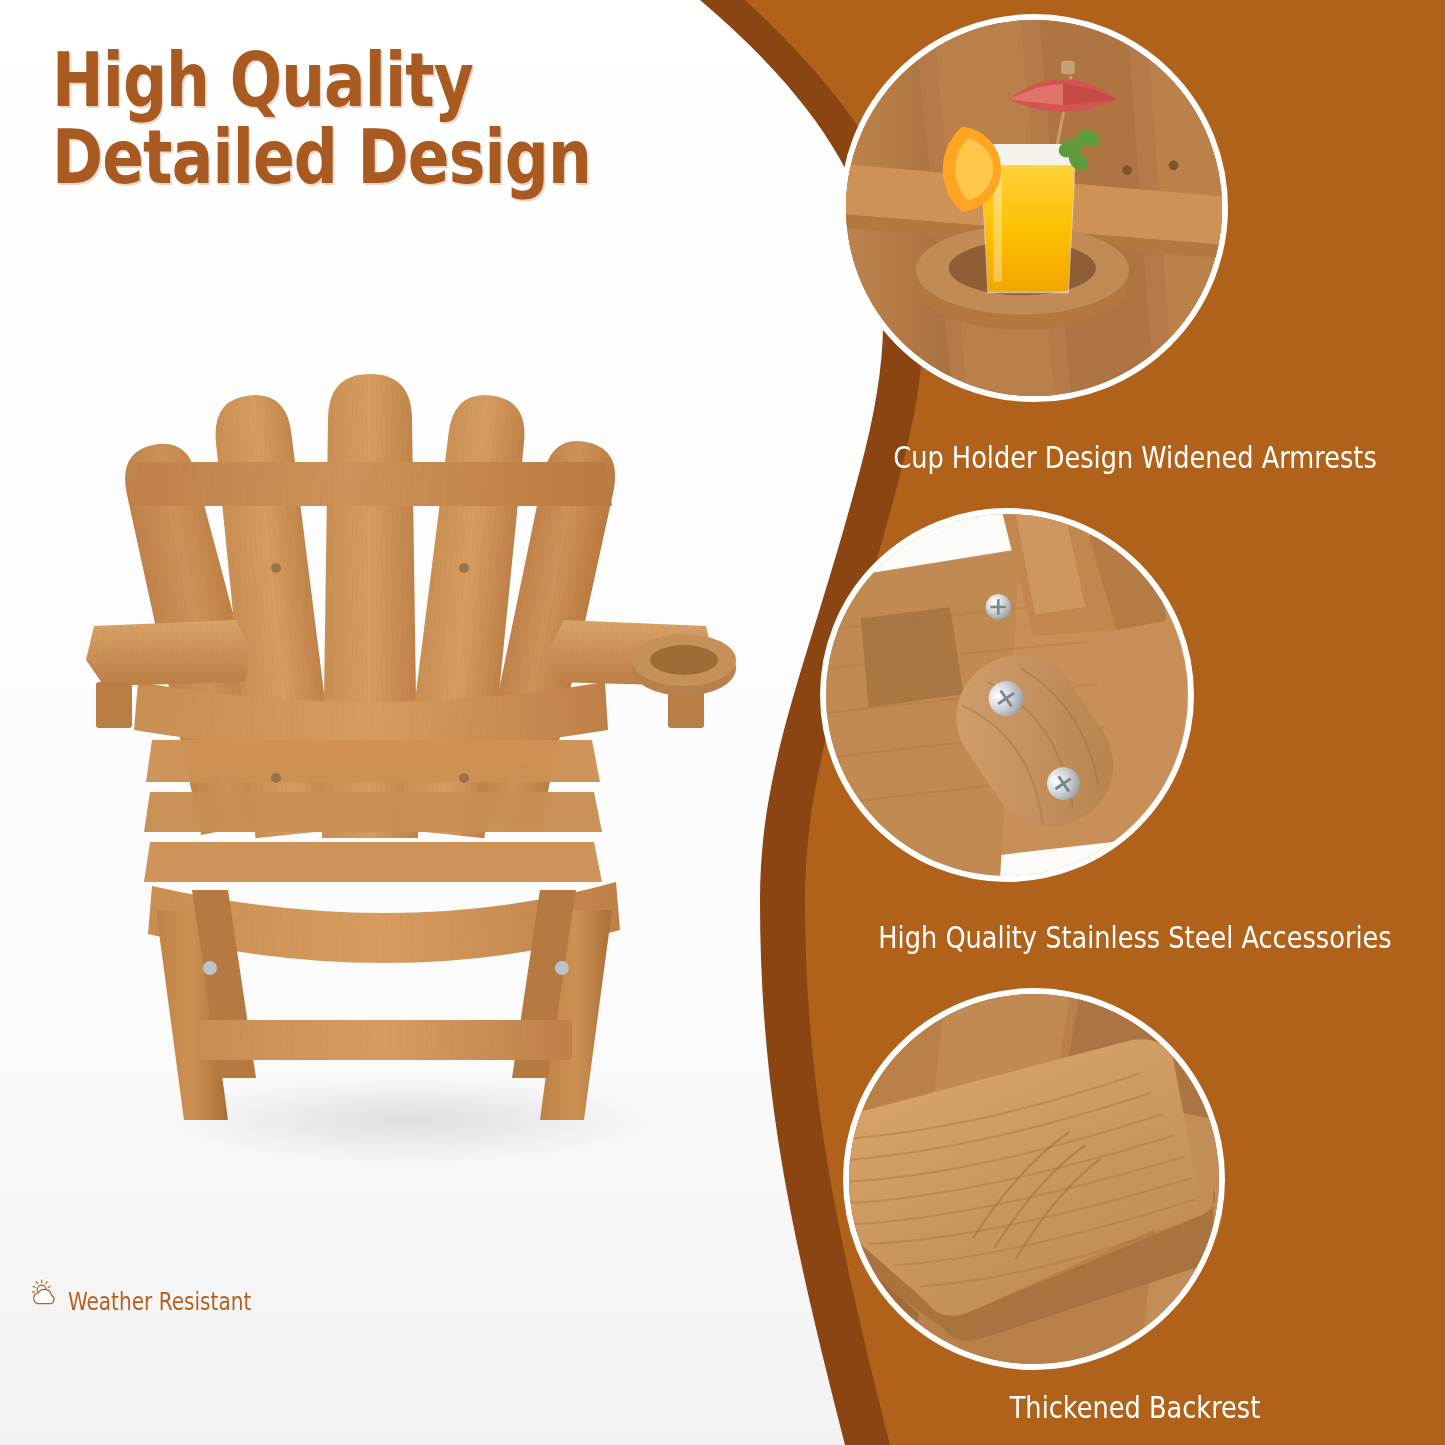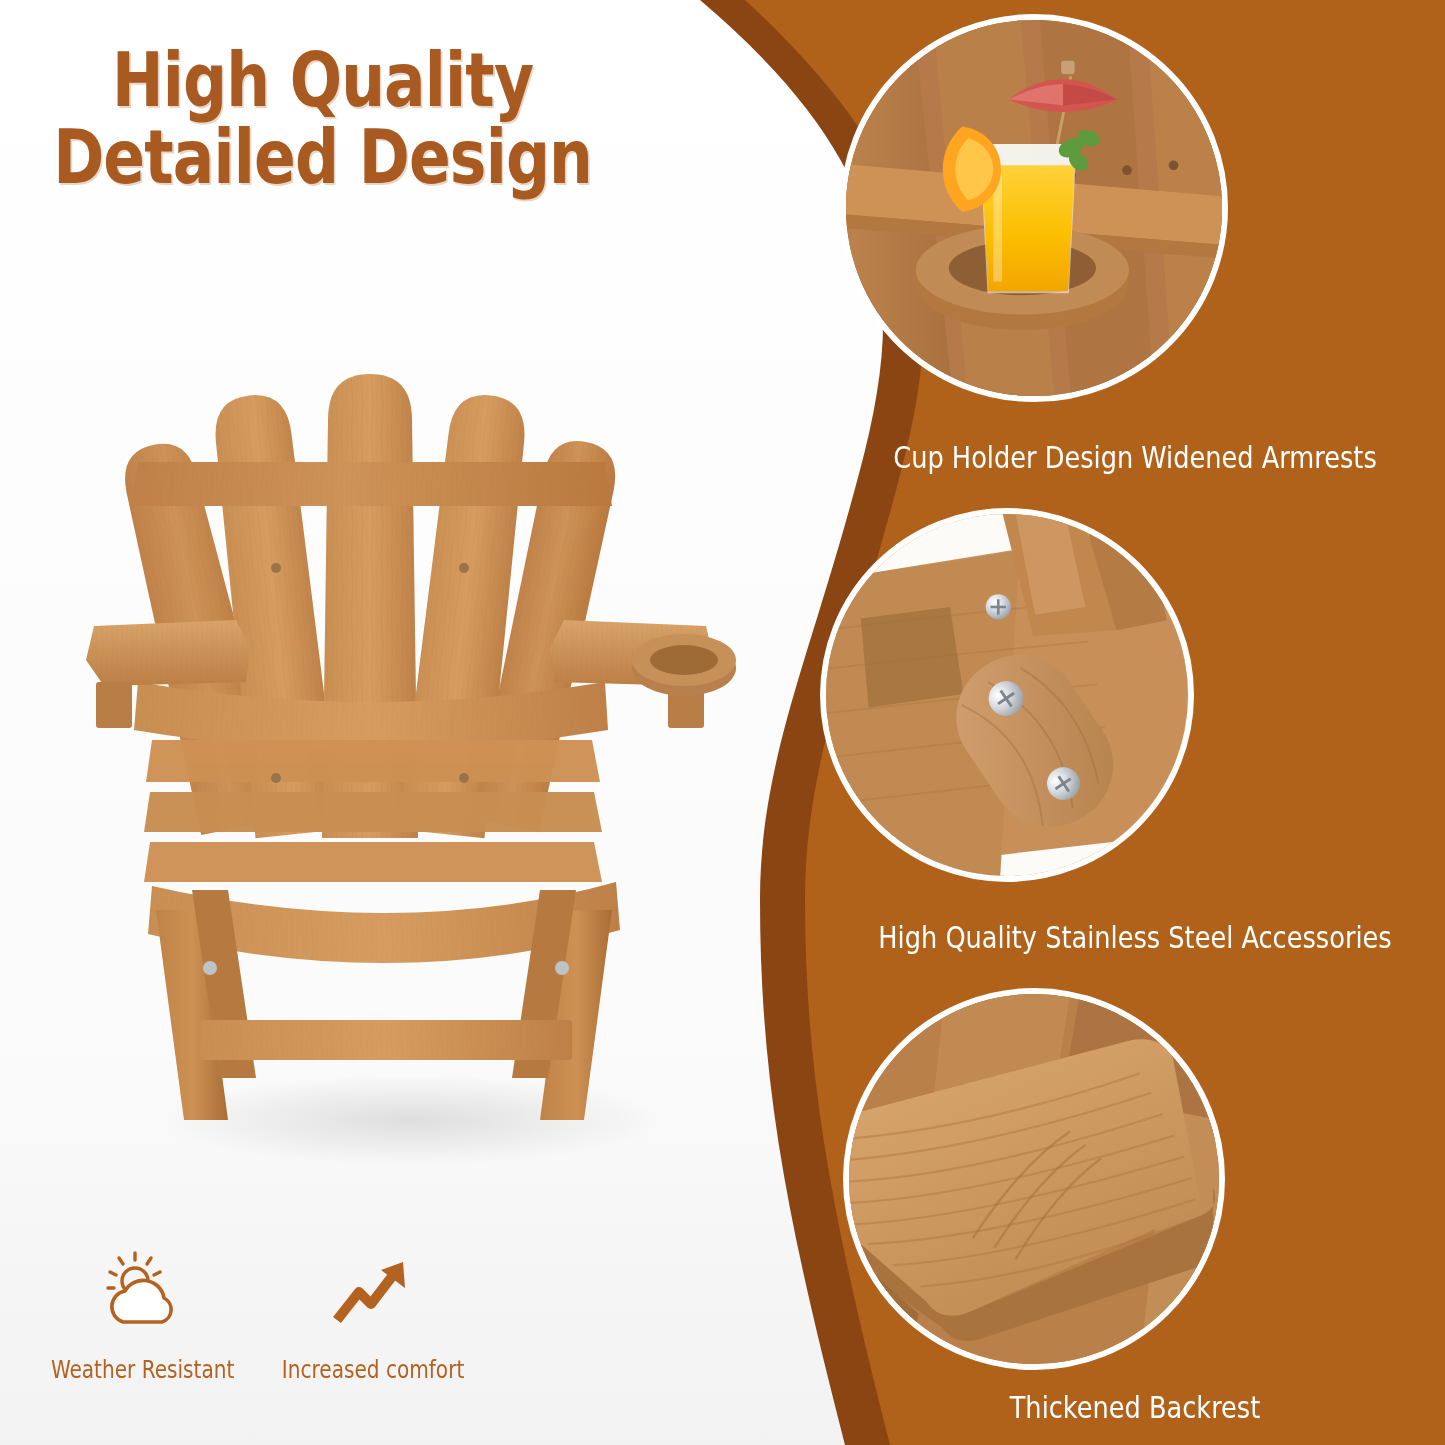--- a/index.html
+++ b/index.html
@@ -9,21 +9,21 @@
     background:#ffffff;
     position:relative;
     overflow:hidden;
   }
 
   
   .bg-curve { position:absolute; inset:0; width:1445px; height:1445px; z-index:0; }
 
   
   .left-col {
-    position:absolute; left:0; top:0; width:760px; height:1178px; z-index:3;text-align:center;
+    position:absolute; left:0; top:0; width:760px; height:1178px; z-index:3;
   }
 
   .headline {
     position:absolute; left:52px; top:42px; width:660px;
     color:#A85A20;
     font-family:"DejaVu Sans", sans-serif;
     font-weight:bold;
     font-size:75px;
     line-height:1.02;
     letter-spacing:-1px;
@@ -36,21 +36,21 @@
   
   .product-photo {
     position:absolute; left:60px; top:330px; width:680px; height:860px;
   }
 
   
   .features {
     position:absolute; left:28px; top:1248px; width:690px; height:165px;
     display:flex; align-items:flex-start;
   }
-  .feature { width:230px; display:flex; flex-direction:column; align-items:center; }
+  .feature { width:230px; display:flex; flex-direction:row; align-items:center; }
   .feature-icon { width:96px; height:92px; display:block; }
   .feature-label {
     margin-top:16px;
     color:#B3621F;
     font-family:"DejaVu Sans Condensed","Liberation Sans", sans-serif;
     font-size:24px;
     font-weight:500;
     white-space:nowrap;
     transform:scaleX(0.93);
   }
@@ -231,27 +231,20 @@
           <line x1="15" y1="24" x2="21" y2="27"></line>
           <line x1="65" y1="24" x2="59" y2="27"></line>
           <line x1="13" y1="40" x2="19" y2="40"></line>
           <circle cx="40" cy="33" r="13"></circle>
         </g>
         <path d="M28 74 a16 16 0 0 1 2-31 a21 21 0 0 1 39 7 a13 13 0 0 1 -2 24 Z" fill="#ffffff" stroke="#B3621F" stroke-width="3.6" stroke-linejoin="round"></path>
       </svg>
       <div class="feature-label">Weather Resistant</div>
     </div>
 
-    <div class="feature">
-      <svg class="feature-icon" viewBox="0 0 96 92">
-        <path d="M12 72 L34 44 L46 56 L72 22" stroke="#B3621F" stroke-width="10" fill="none" stroke-linejoin="round" stroke-linecap="butt"></path>
-        <path d="M78 14 L80 40 L56 22 Z" fill="#B3621F"></path>
-      </svg>
-      <div class="feature-label">Increased comfort</div>
-    </div>
 
 
   </div>
 </div>
 
 <div class="right-col">
 
   <div class="inset-block" id="block1">
     <div class="inset-circle">
       <svg viewBox="0 0 388 388" preserveAspectRatio="xMidYMid slice">

